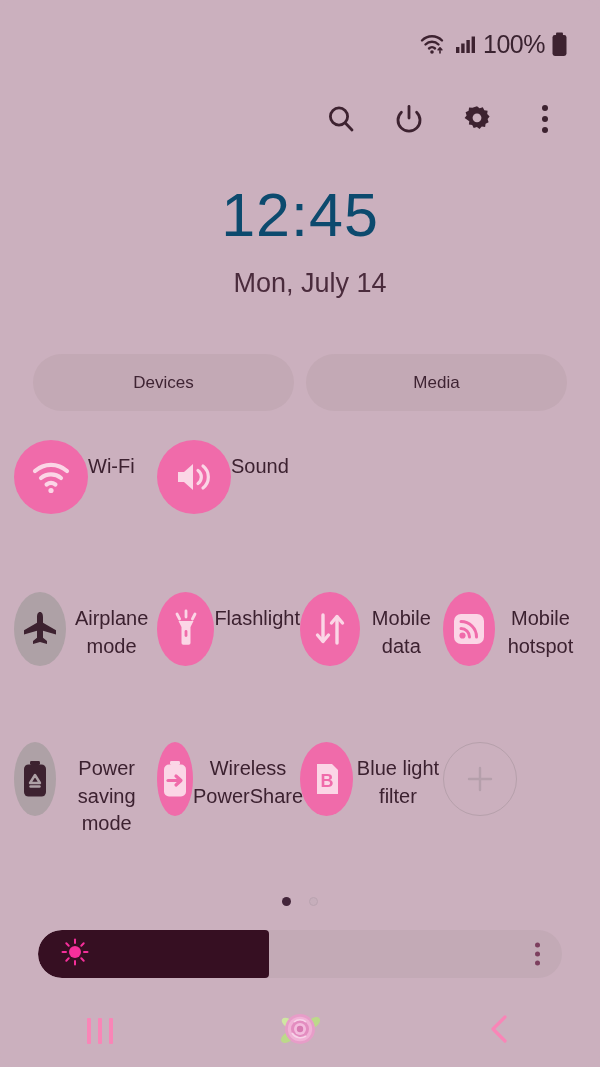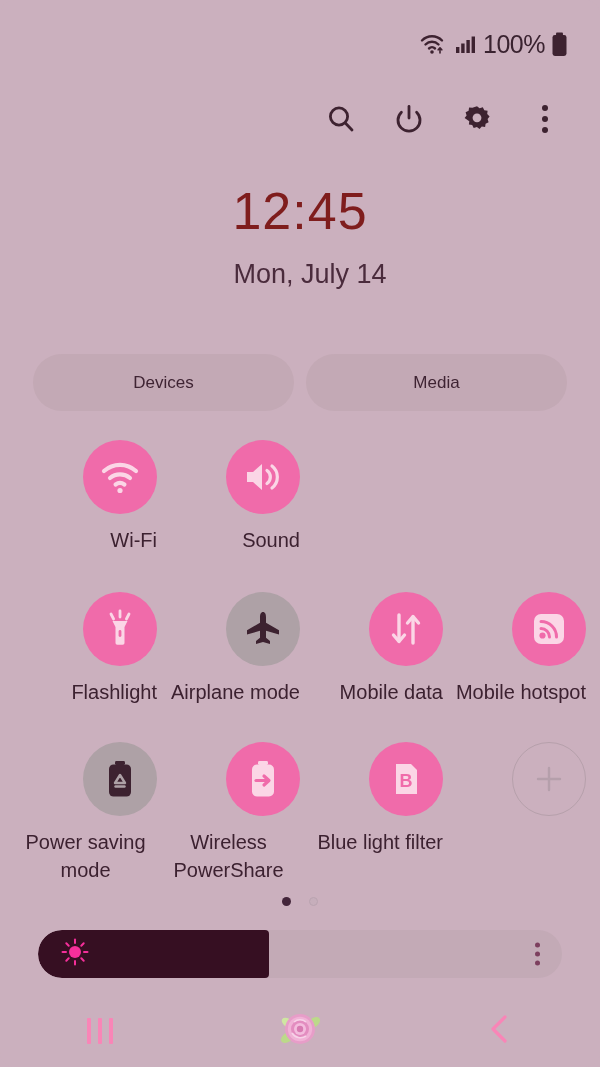--- a/index.html
+++ b/index.html
@@ -29,37 +29,37 @@
     display:flex; align-items:center; justify-content:flex-end;
     gap:34px; padding-right:38px;
   }
   .hdr-icon { width:34px; height:34px; display:flex; align-items:center; justify-content:center; cursor:pointer; }
   .dots-vert { display:flex; flex-direction:column; gap:5px; align-items:center; }
   .dots-vert i { width:6px; height:6px; border-radius:50%; background:#3d2230; display:block; }
 
   
   .clockwrap { position:absolute; top:185px; left:0; right:0; text-align:center; }
   .clock {
-    font-size:52px; color:#7f1d1d; font-weight:300;
+    font-size:61px; color:#0c4a6e; font-weight:300;
     letter-spacing:1px; line-height:1; font-family:"Liberation Sans", sans-serif;
   }
   .datetext { margin-top:22px; font-size:27px; color:#4a2b3c; font-weight:400;margin-left:20px; }
 
   
   .pills { position:absolute; top:354px; left:33px; right:33px; display:flex; gap:12px; }
   .pill {
     flex:1; height:57px; border-radius:30px; background:#c3a9b5;
     display:flex; align-items:center; justify-content:center;
     font-size:17px; color:#3f2433; cursor:pointer;
   }
 
   
   .tiles { position:absolute; top:440px; left:14px; right:14px; }
   .trow { display:flex; }
-  .tile { width:25%; display:flex; flex-direction:column; align-items:flex-end; cursor:pointer; }
+  .tile { width:25%; display:flex; flex-direction:row; align-items:flex-start; cursor:pointer; }
   .tile-circle {
     width:74px; height:74px; border-radius:50%;
     display:flex; align-items:center; justify-content:center;
     position:relative;
   }
   .tile-circle.on  { background:#f06baa; }
   .tile-circle.off { background:#aea1a6; }
   .tile-circle.add { background:transparent; border:1.5px solid #b6a0ab; }
   .tile-label {
     margin-top:13px; font-size:20px; color:#3c2130;
@@ -198,39 +198,39 @@
         </div>
         <div class="tile-label">Sound</div>
       </div>
 
 
     </div>
 
     <div class="trow row-h2">
 
       <div class="tile">
+        <div class="tile-circle off">
+          <svg width="42" height="42" viewBox="0 0 42 42">
+            <path d="M21 4 c2.2 0 3 2.4 3 5.4 v5.3 l13 7.6 v4.2 l-13 -3.7 v6.9 l4 3.2 v3.1 l-7 -2 l-7 2 v-3.1 l4 -3.2 v-6.9 l-13 3.7 v-4.2 l13 -7.6 V9.4 C18 6.4 18.8 4 21 4 z" fill="#3d2230"></path>
+          </svg>
+        </div>
+        <div class="tile-label">Airplane mode</div>
+      </div>
+
+      <div class="tile">
         <div class="tile-circle on">
           <svg width="40" height="42" viewBox="0 0 40 42">
             <line x1="20" y1="3" x2="20" y2="9" stroke="#fbd6e6" stroke-width="2.8" stroke-linecap="round"></line>
             <line x1="11" y1="6" x2="13.6" y2="11" stroke="#fbd6e6" stroke-width="2.8" stroke-linecap="round"></line>
             <line x1="29" y1="6" x2="26.4" y2="11" stroke="#fbd6e6" stroke-width="2.8" stroke-linecap="round"></line>
             <path d="M12.5 13 h15 l-3 6 v16 a1.8 1.8 0 0 1 -1.8 1.8 h-5.4 A1.8 1.8 0 0 1 15.5 35 V19 z" fill="#fbd6e6"></path>
             <rect x="18.6" y="22" width="2.8" height="7" rx="1.4" fill="#f06baa"></rect>
           </svg>
         </div>
         <div class="tile-label">Flashlight</div>
-      </div>
-
-      <div class="tile">
-        <div class="tile-circle off">
-          <svg width="42" height="42" viewBox="0 0 42 42">
-            <path d="M21 4 c2.2 0 3 2.4 3 5.4 v5.3 l13 7.6 v4.2 l-13 -3.7 v6.9 l4 3.2 v3.1 l-7 -2 l-7 2 v-3.1 l4 -3.2 v-6.9 l-13 3.7 v-4.2 l13 -7.6 V9.4 C18 6.4 18.8 4 21 4 z" fill="#3d2230"></path>
-          </svg>
-        </div>
-        <div class="tile-label">Airplane mode</div>
       </div>
 
       <div class="tile">
         <div class="tile-circle on">
           <svg width="40" height="42" viewBox="0 0 40 42">
             <line x1="13" y1="7" x2="13" y2="33" stroke="#fbd6e6" stroke-width="3.4" stroke-linecap="round"></line>
             <path d="M7.5 27 L13 33.5 L18.5 27" stroke="#fbd6e6" stroke-width="3.4" fill="none" stroke-linecap="round" stroke-linejoin="round"></path>
             <line x1="27" y1="35" x2="27" y2="9" stroke="#fbd6e6" stroke-width="3.4" stroke-linecap="round"></line>
             <path d="M21.5 15 L27 8.5 L32.5 15" stroke="#fbd6e6" stroke-width="3.4" fill="none" stroke-linecap="round" stroke-linejoin="round"></path>
           </svg>

